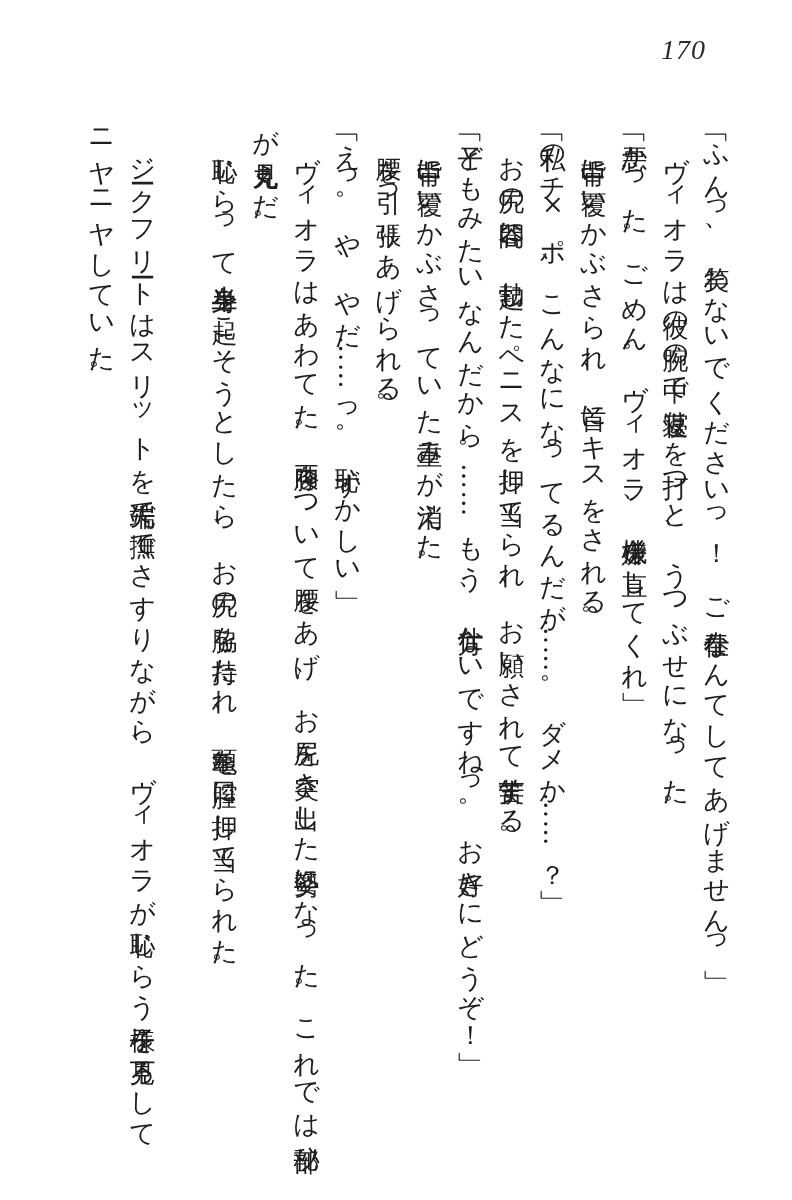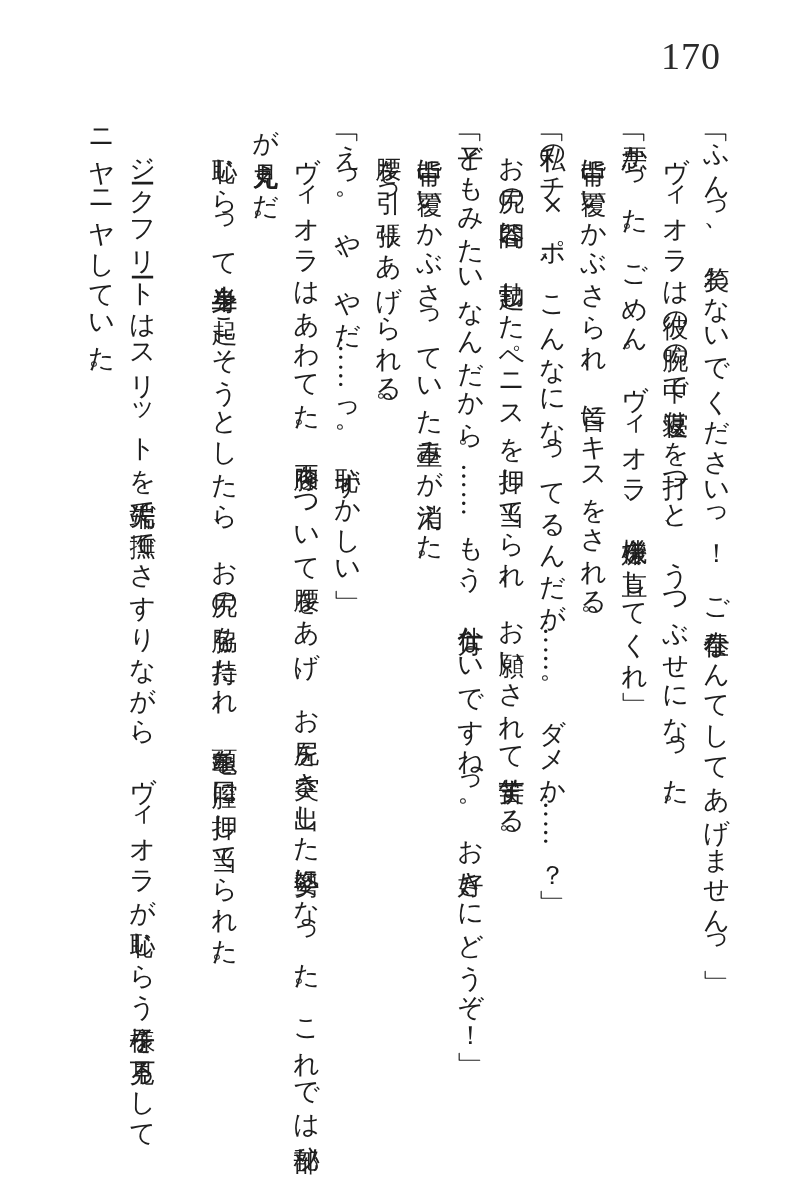--- a/index.html
+++ b/index.html
@@ -13,21 +13,22 @@
     height: 1200px;
     background: #ffffff;
     overflow: hidden;
     font-family: "DejaVu Serif", "Liberation Serif", serif;
   }
   .page-number {
     position: absolute;
     top: 34px;
     left: 661px;
     font-family: "Liberation Serif", "DejaVu Serif", serif;
-    font-size: 38px;
+    font-style: italic;
+    font-size: 28px;
     letter-spacing: 1px;
     color: #2b2b2b;
     text-align: center;
   }
   .text-block {
     position: absolute;
     top: 112px;
     right: 55px;
     height: 1038px;
     writing-mode: vertical-rl;

